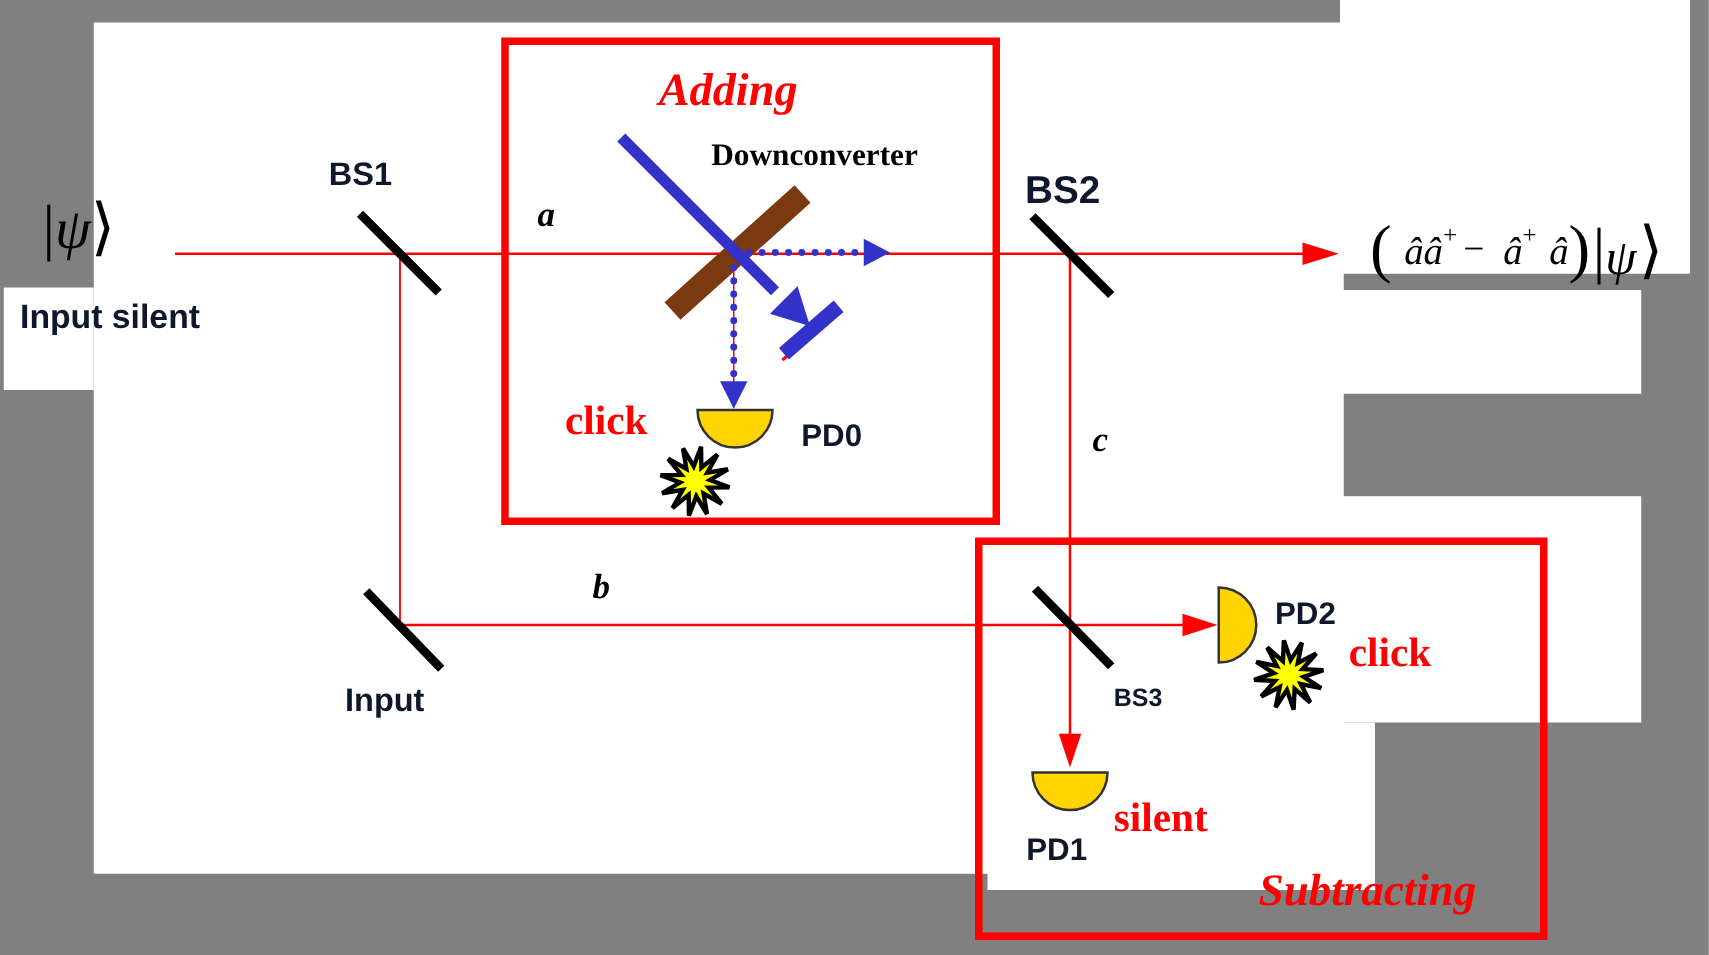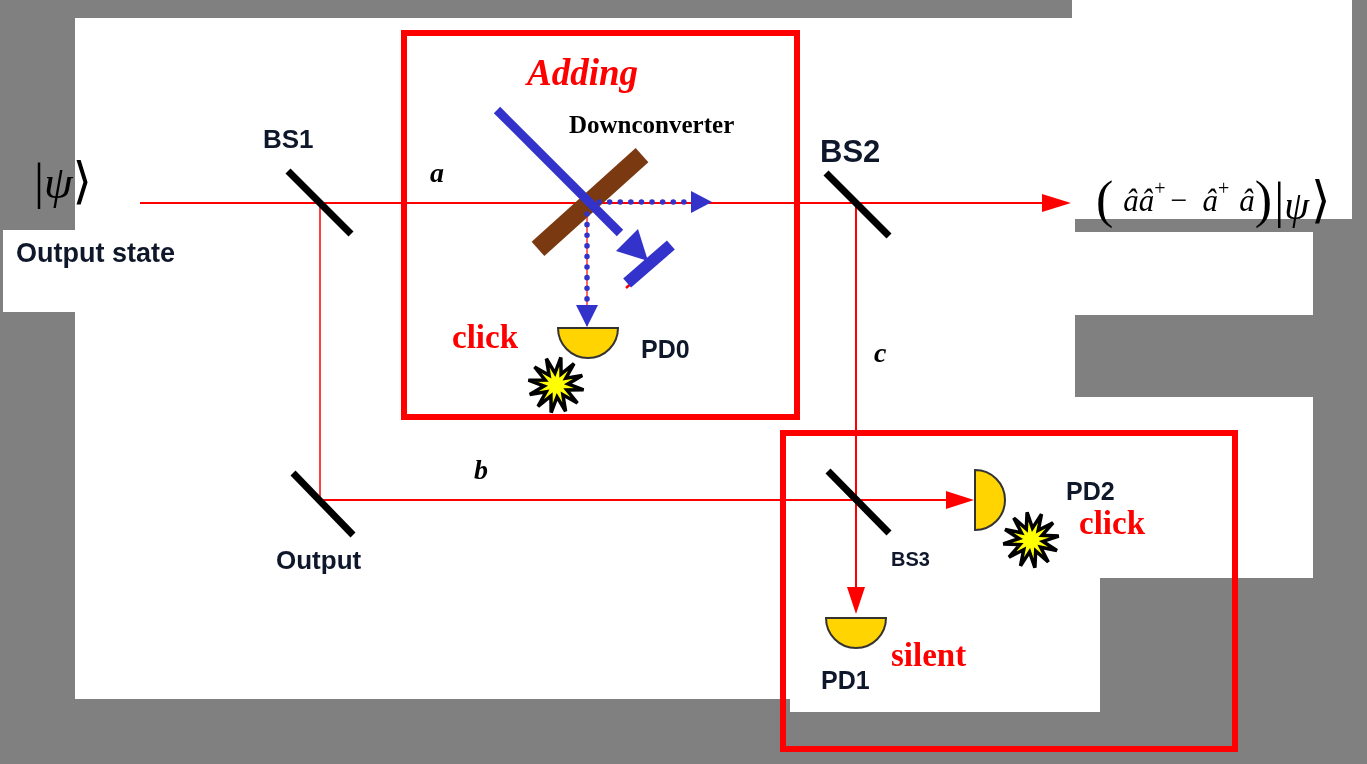--- a/index.html
+++ b/index.html
@@ -76,26 +76,26 @@
     <path d="M826,618 L886,618 A30,30 0 0 1 826,618 Z" fill="#ffd400" stroke="#333333" stroke-width="2"></path>
     <path d="M975,470 L975,530 A30,30 0 0 0 975,470 Z" fill="#ffd400" stroke="#333333" stroke-width="2"></path>
 
     <use href="#flash-star" transform="translate(556,385) rotate(10)"></use>
     <use href="#flash-star" transform="translate(1031,540) rotate(-8)"></use>
   </svg>
 
   <div class="lbl ketwrap" style="left:34px;top:156px;">
     <span class="k-bar">|</span><span class="k-psi">ψ</span><span class="k-ang">⟩</span>
   </div>
-  <div class="lbl sans" style="left:16px;top:240px;font-size:27px;">Output state</div>
+  <div class="lbl sans" style="left:16px;top:240px;font-size:27px;">Input silent</div>
 
   <div class="lbl sans" style="left:263px;top:126px;font-size:26px;">BS1</div>
   <div class="lbl sans" style="left:820px;top:136px;font-size:31px;">BS2</div>
   <div class="lbl sans" style="left:891px;top:549px;font-size:20px;">BS3</div>
-  <div class="lbl sans" style="left:276px;top:547px;font-size:26px;">Output</div>
+  <div class="lbl sans" style="left:276px;top:547px;font-size:26px;">Input</div>
 
   <div class="lbl mode" style="left:430px;top:159px;font-size:28px;">a</div>
   <div class="lbl mode" style="left:474px;top:456px;font-size:28px;">b</div>
   <div class="lbl mode" style="left:874px;top:339px;font-size:28px;">c</div>
 
   <div class="lbl serifred it" style="left:527px;top:54px;font-size:37px;">Adding</div>
   <div class="lbl serifblue" style="left:557px;top:112px;font-size:25px;">Downconverter</div>
   <div class="lbl serifred" style="left:452px;top:321px;font-size:33px;">click</div>
   <div class="lbl sans" style="left:641px;top:337px;font-size:25px;">PD0</div>
 
@@ -106,18 +106,19 @@
     <span class="f-min">−</span>
     <span class="f-t">â</span>
     <span class="f-sup">+</span>
     <span class="f-t">â</span>
     <span class="f-par">)</span>
     <span class="f-bar">|</span>
     <span class="f-psi">ψ</span>
     <span class="f-ang">⟩</span>
   </div>
 
-  <div class="lbl sans" style="left:1020px;top:479px;font-size:25px;margin-left:46px;">PD2</div>
+  <div class="lbl sans" style="left:1020px;top:479px;font-size:25px;">PD2</div>
   <div class="lbl serifred" style="left:1079px;top:507px;font-size:33px;">click</div>
   <div class="lbl serifred" style="left:891px;top:639px;font-size:33px;">silent</div>
   <div class="lbl sans" style="left:821px;top:668px;font-size:25px;">PD1</div>
+  <div class="lbl serifred it" style="left:1007px;top:694px;font-size:36px;">Subtracting</div>
 
 </div>
 
 </body></html>

